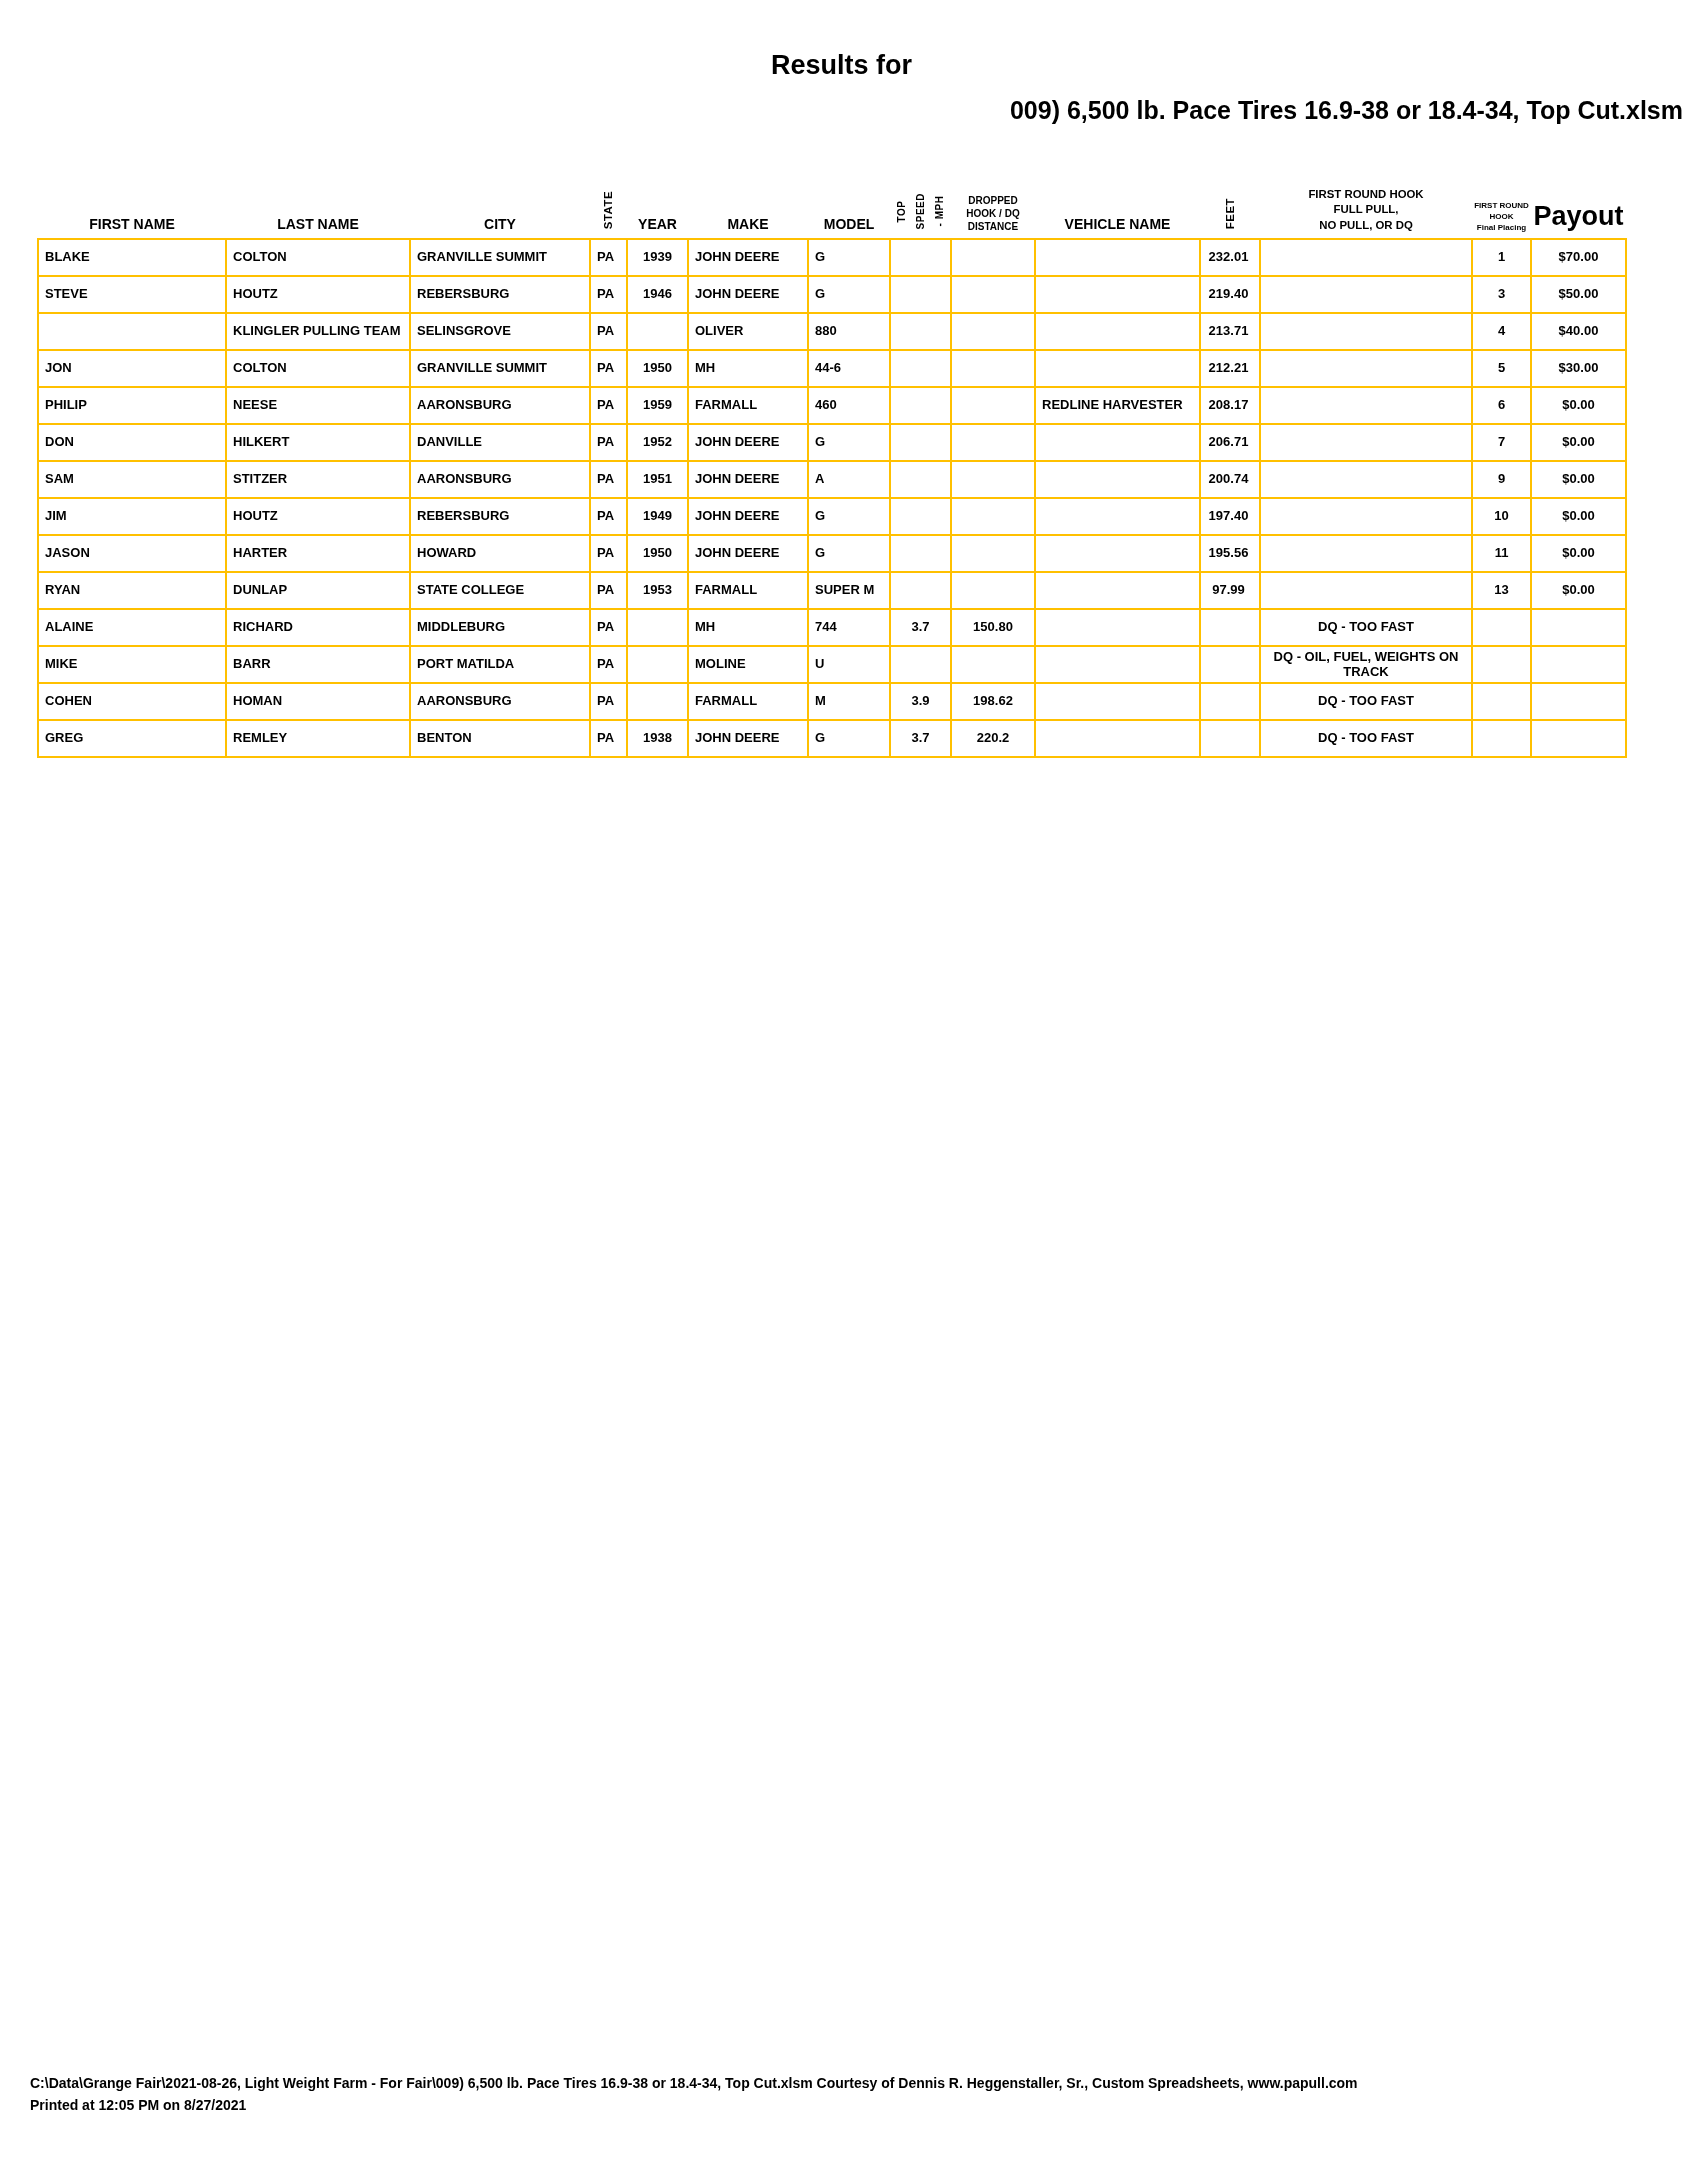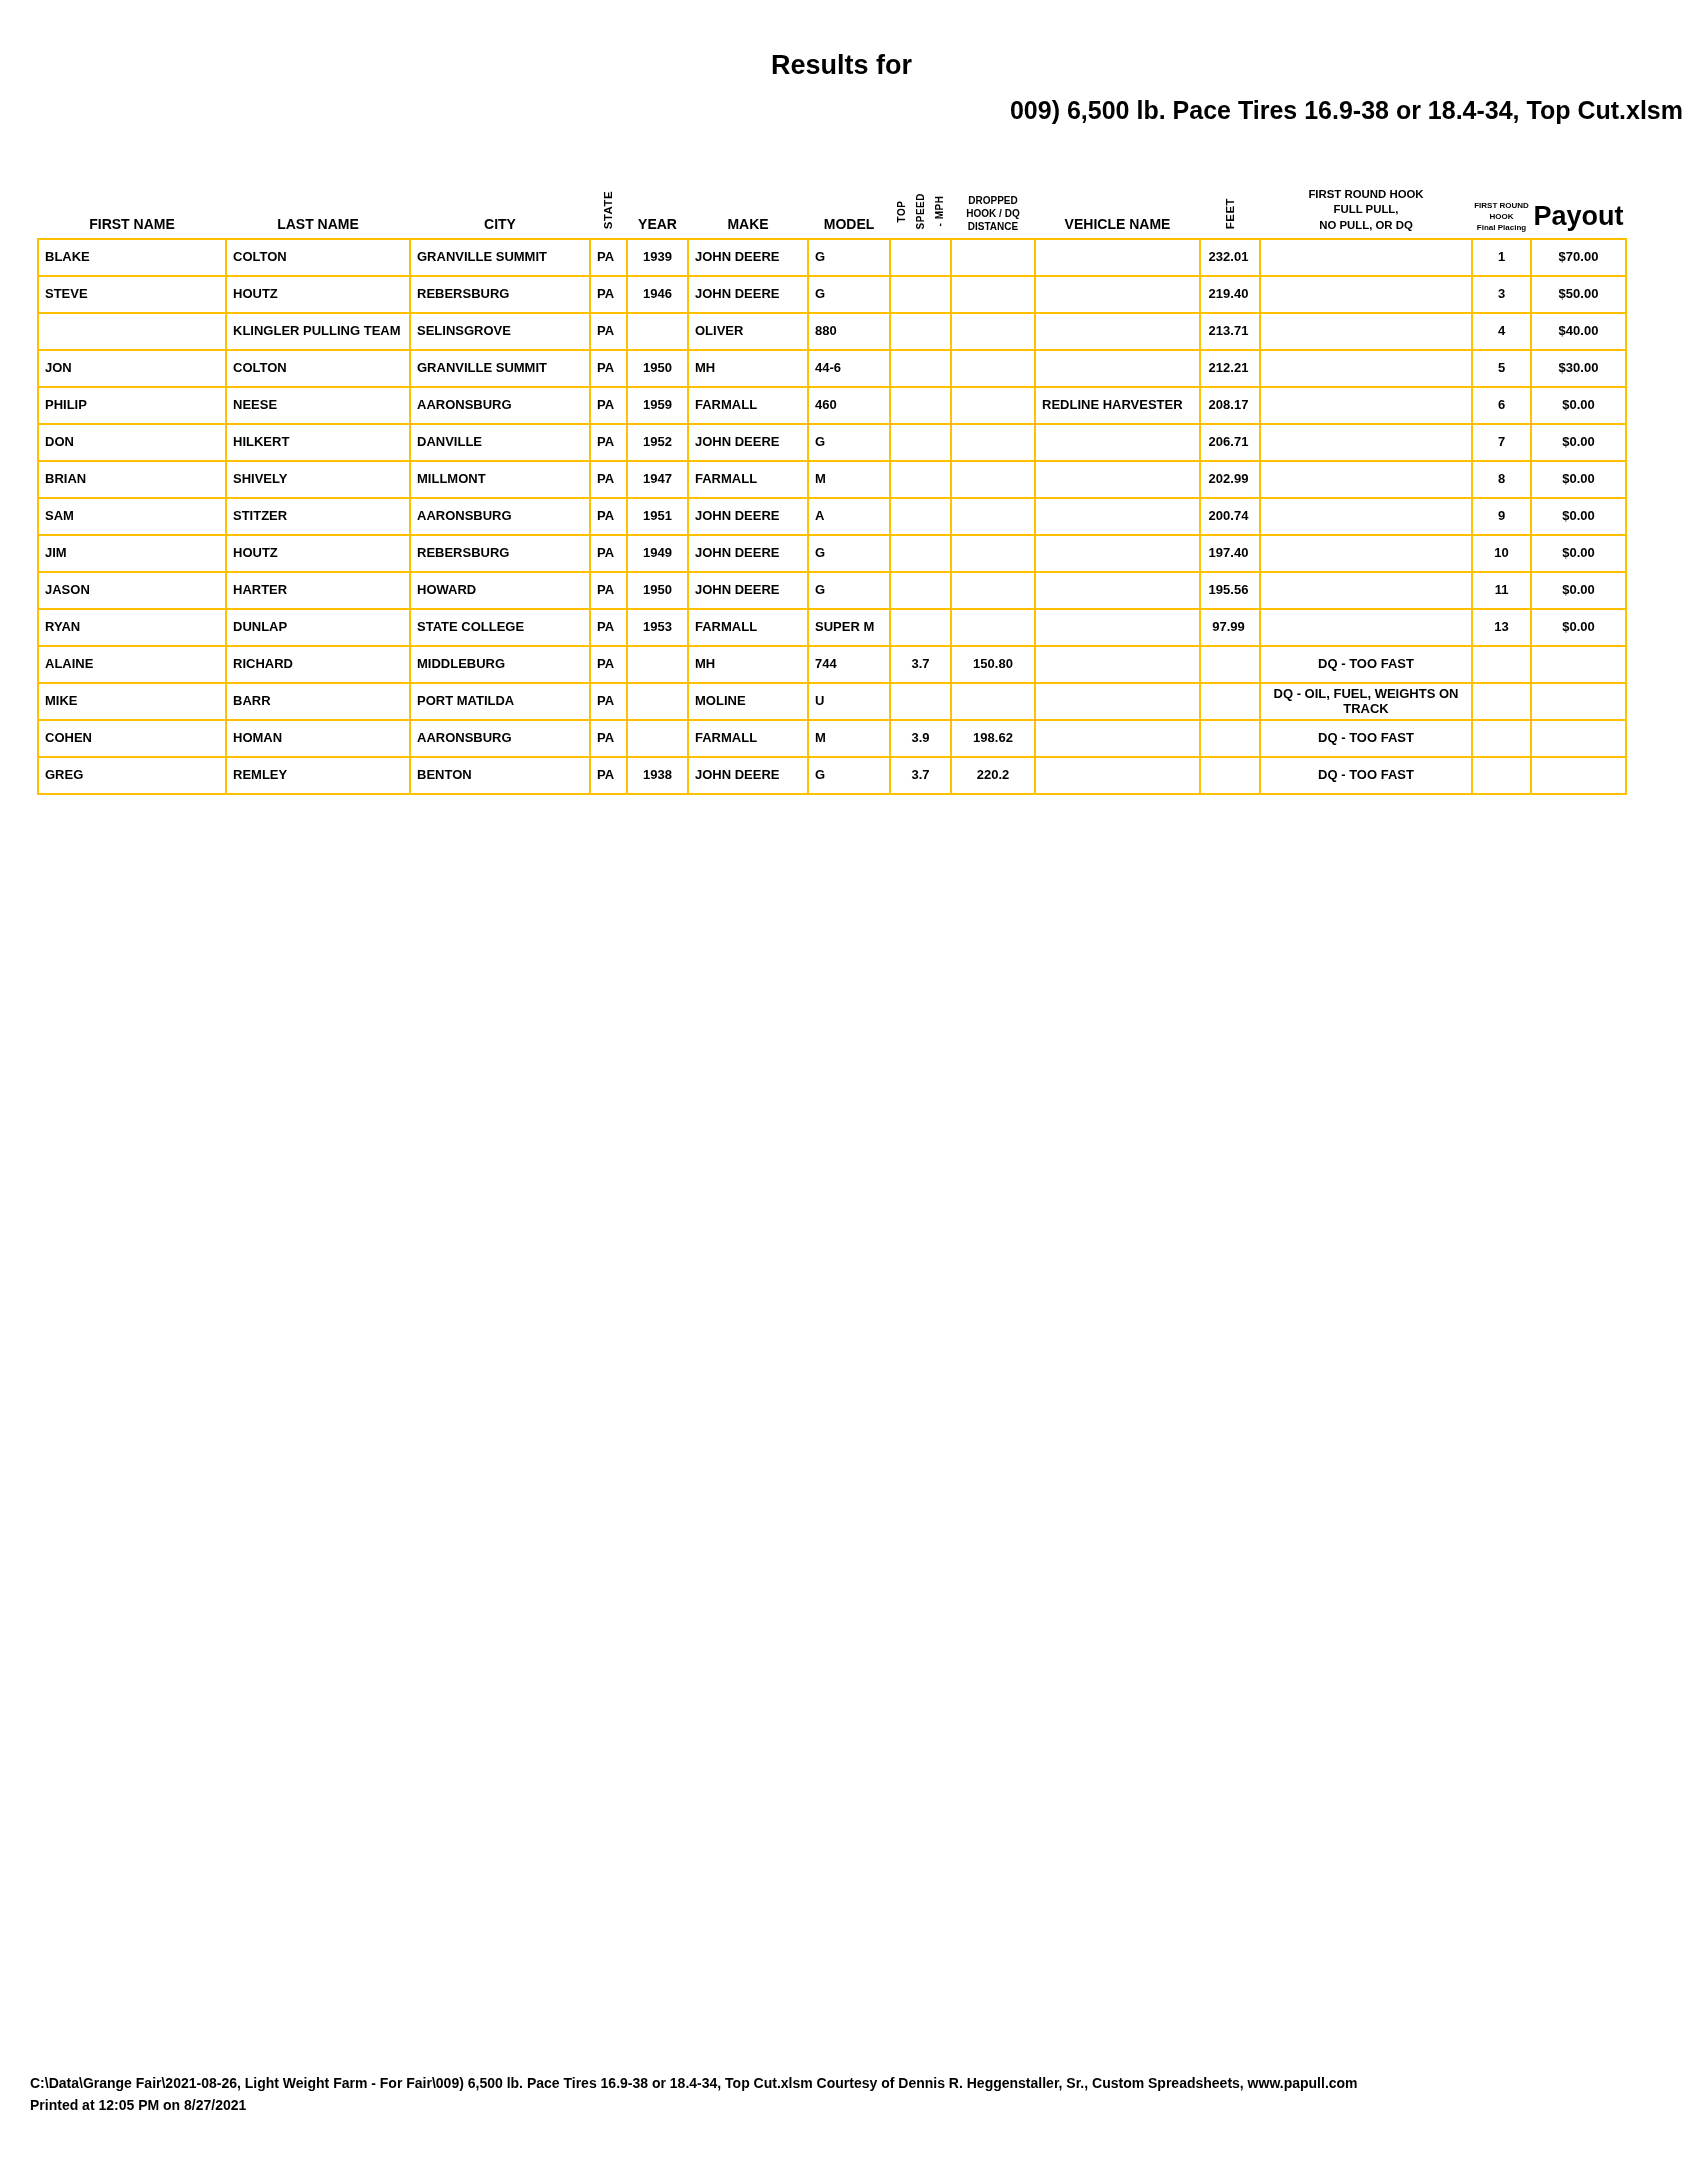--- a/index.html
+++ b/index.html
@@ -215,36 +215,20 @@
       <td class="al">G</td>
       <td class="ac"></td>
       <td class="ac"></td>
       <td class="al"></td>
       <td class="ar">206.71</td>
       <td class="ac"></td>
       <td class="ac">7</td>
       <td class="ac">$0.00</td>
     </tr>
         <tr>
-      <td class="al">BRIAN</td>
-      <td class="al">SHIVELY</td>
-      <td class="al">MILLMONT</td>
-      <td class="al">PA</td>
-      <td class="ac">1947</td>
-      <td class="al">FARMALL</td>
-      <td class="al">M</td>
-      <td class="ac"></td>
-      <td class="ac"></td>
-      <td class="al"></td>
-      <td class="ar">202.99</td>
-      <td class="ac"></td>
-      <td class="ac">8</td>
-      <td class="ac">$0.00</td>
-    </tr>
-        <tr>
       <td class="al">SAM</td>
       <td class="al">STITZER</td>
       <td class="al">AARONSBURG</td>
       <td class="al">PA</td>
       <td class="ac">1951</td>
       <td class="al">JOHN DEERE</td>
       <td class="al">A</td>
       <td class="ac"></td>
       <td class="ac"></td>
       <td class="al"></td>

